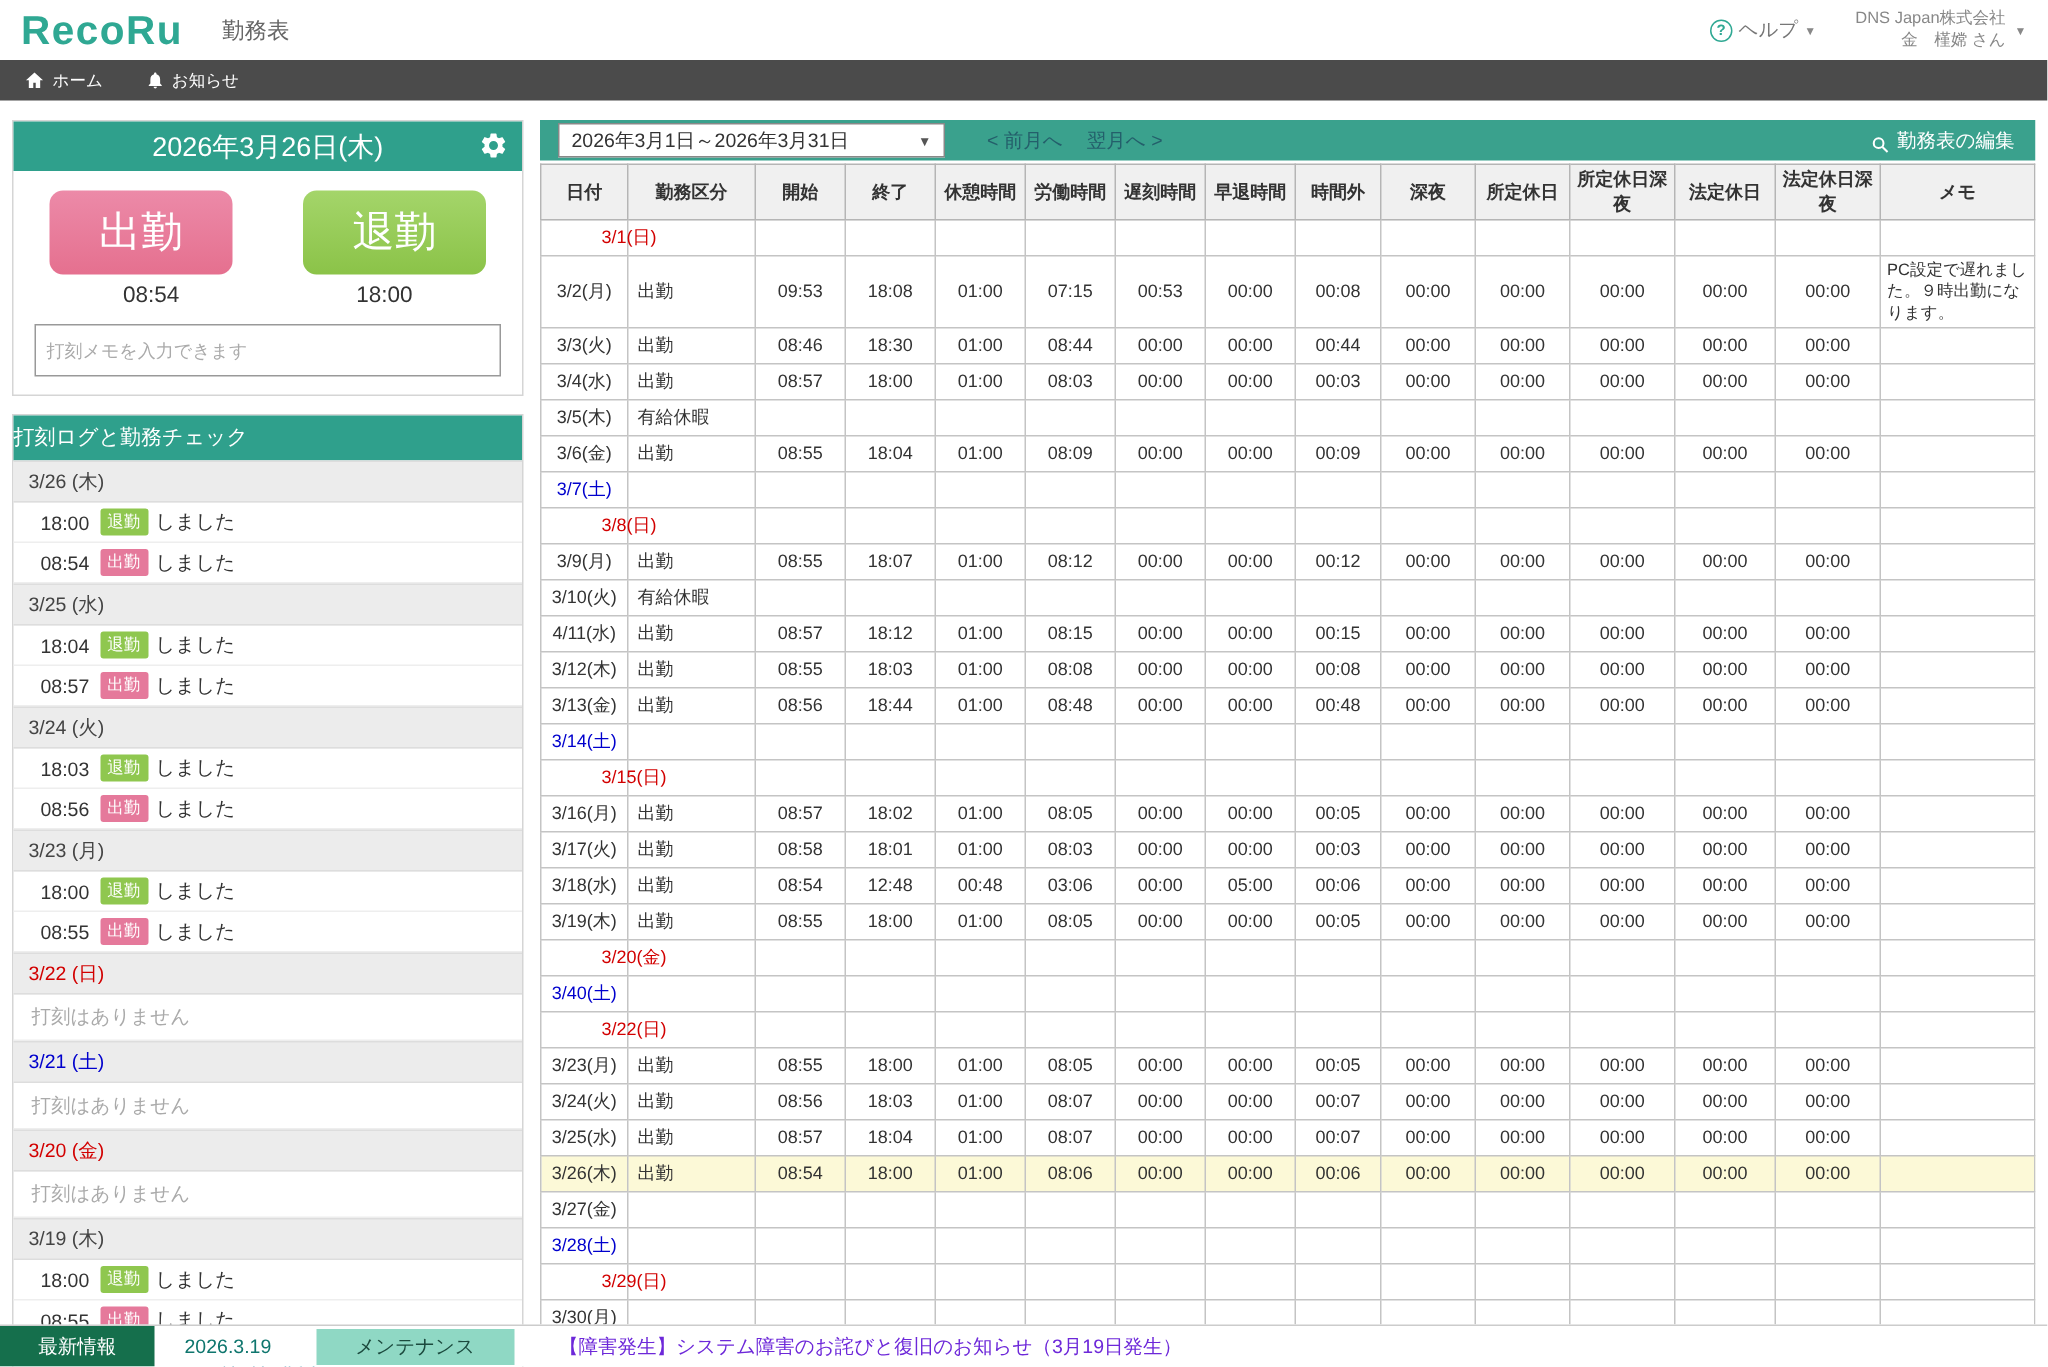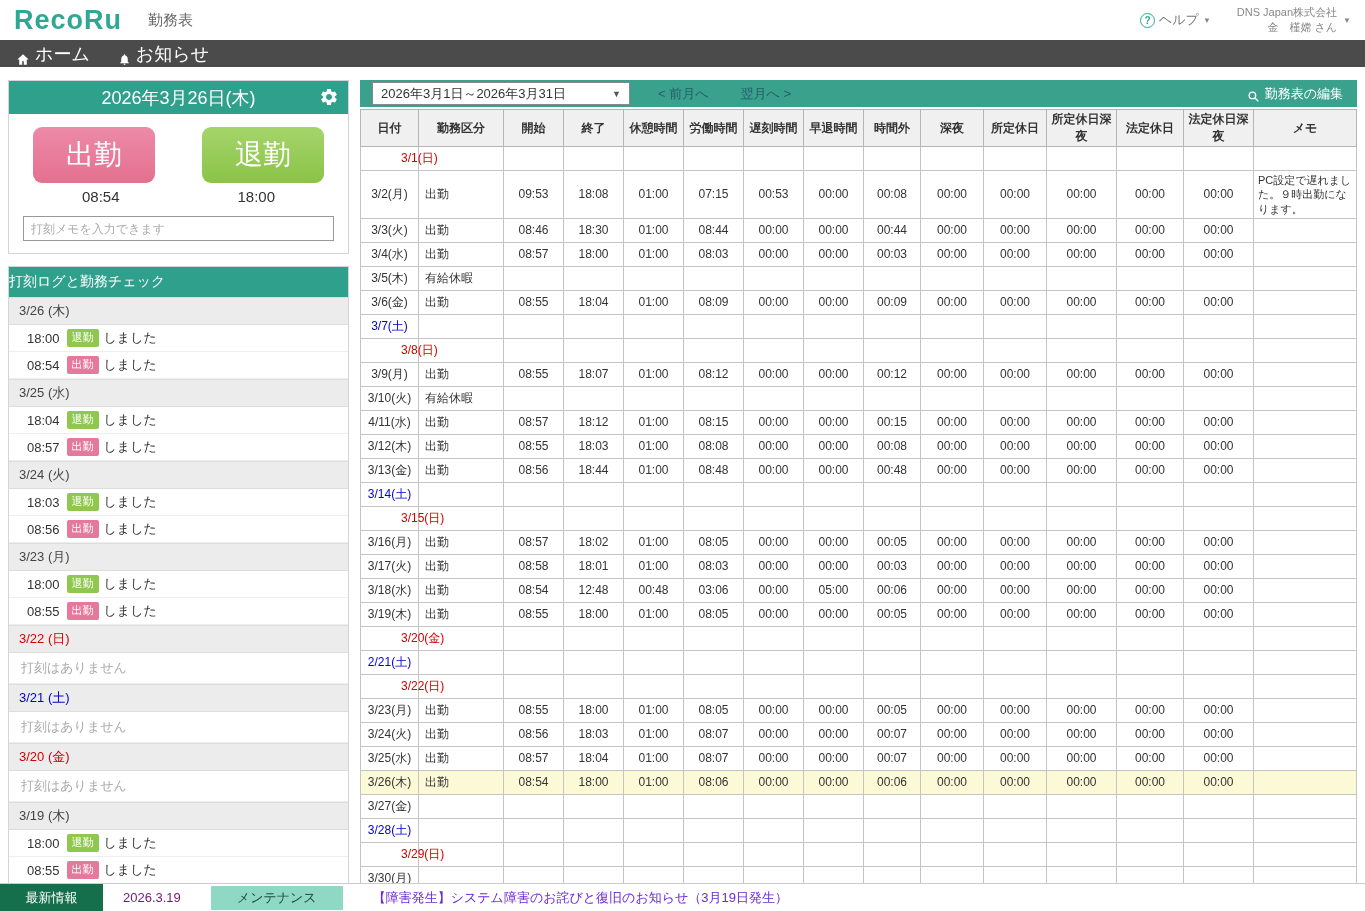--- a/index.html
+++ b/index.html
@@ -16,38 +16,38 @@
   .header-right { margin-left:auto; display:flex; align-items:center; gap:26px; }
   .help-menu { display:flex; align-items:center; gap:4px; color:#777; font-size:13px; cursor:pointer; }
   .help-icon { width:15px; height:15px; border:1.5px solid #2fa893; color:#2fa893; border-radius:50%;
     display:inline-flex; align-items:center; justify-content:center; font-size:10px; font-weight:bold; }
   .caret { font-size:8px; color:#888; }
   .user-menu { display:flex; align-items:center; gap:6px; cursor:pointer; }
   .user-block { text-align:right; font-size:11px; color:#888; line-height:1.35; }
 
   
   .main-nav { height:27px; background:#4b4b4b; display:flex; align-items:center; gap:28px; padding:0 16px; }
-  .nav-item { display:flex; align-items:flex-end; gap:5px; color:#fff; font-size:18px; cursor:pointer; }
+  .nav-item { display:flex; align-items:center; gap:5px; color:#fff; font-size:11px; cursor:pointer; }
 
   
   .left-panel { position:absolute; left:8px; top:80px; width:341px; }
   .card { border:1px solid #d5d5d5; background:#fff; }
   .card + .card { margin-top:12px; }
   .card-header { background:#2fa08c; color:#fff; height:33px; display:flex; align-items:center;
     justify-content:center; font-size:18px; position:relative; }
   .gear-btn { position:absolute; right:9px; top:6px; cursor:pointer; }
   .punch-area { padding:13px 14px 12px; }
   .punch-buttons { display:flex; justify-content:space-between; padding:0 10px; }
   .punch-btn { width:122px; height:56px; border:none; border-radius:9px; color:#fff;
     font-size:28px; font-family:inherit; cursor:pointer; }
   .punch-btn.in  { background:linear-gradient(#ec8aa8,#e5708f); }
   .punch-btn.out { background:linear-gradient(#a4d56a,#8bc348); }
   .punch-times { display:flex; margin-top:5px; }
   .punch-times div { flex:1; text-align:center; font-size:15px; color:#333; }
-  .memo-input { width:100%; margin-top:11px; height:25px; border:1px solid #999; padding:0 7px;
+  .memo-input { width:100%; margin-top:11px; height:35px; border:1px solid #999; padding:0 7px;
     font-size:12px; font-family:inherit; color:#333; }
   .memo-input::placeholder { color:#aaa; }
 
   .log-header { background:#2fa08c; color:#fff; height:30px; display:flex; align-items:center;
     font-size:14px; }
   .log-date { background:#ececec; padding:4px 10px; font-size:13px; color:#444;
     border-top:1px solid #ddd; border-bottom:1px solid #ddd; }
   .log-date.red { color:#d20000; } .log-date.blue { color:#0000cd; }
   .log-entry { display:flex; align-items:center; padding:4px 10px 4px 18px; font-size:13px;
     border-bottom:1px solid #eee; }
@@ -58,21 +58,21 @@
   .log-empty { color:#aaa; padding:6px 12px; font-size:13px; border-bottom:1px solid #eee; }
   .more-link { text-align:center; padding:6px 0 7px; color:#3187a2; font-size:13px; cursor:pointer; }
 
   
   .main-area { position:absolute; left:360px; top:80px; width:997px; height:803px; overflow:hidden; }
   .toolbar { background:#3aa18d; height:27px; display:flex; align-items:center; padding:0 6px; }
   .period-select { background:#fff; border:1px solid #888; height:23px; width:258px; display:flex;
     align-items:center; justify-content:space-between; padding:0 8px; font-size:13px;
     margin-left:6px; cursor:pointer; }
   .select-arrow { font-size:9px; color:#555; }
-  .month-links { margin-left:28px; display:flex; gap:32px; color:#245f6b; font-size:13px; }
+  .month-links { margin-left:28px; display:flex; gap:16px; color:#245f6b; font-size:13px; }
   .month-links span { cursor:pointer; }
   .edit-btn { margin-left:auto; display:flex; align-items:flex-end; gap:5px; color:#fff;
     font-size:13px; padding-right:8px; cursor:pointer; }
 
   table { width:100%; border-collapse:collapse; table-layout:fixed; margin-top:2px; }
   th { background:#f0f0f0; border:1px solid #b5b5b5; height:23px; font-size:12px; font-weight:bold;
     color:#333; padding:1px; }
   td { border:1px solid #c4c4c4; height:24px; padding:1px 4px; font-size:12px; text-align:center; }
   td.date-cell { text-align:center; }
   td.date-cell.red { color:#d20000;padding-left:40px; } td.date-cell.blue { color:#0000cd; }
@@ -82,21 +82,21 @@
 
   .c0{width:58px}.c1{width:85px}.c2{width:60px}.c3{width:60px}.c4{width:60px}.c5{width:60px}
   .c6{width:60px}.c7{width:60px}.c8{width:57px}.c9{width:63px}.c10{width:63px}.c11{width:70px}
   .c12{width:67px}.c13{width:70px}.c14{width:auto}
 
   
   .app-footer { position:absolute; left:0; right:0; bottom:0; height:28px; background:#fff;
     border-top:1px solid #ccc; display:flex; align-items:center; }
   .footer-label { background:#156f4c; color:#fff; width:103px; height:100%; display:flex;
     align-items:center; justify-content:center; font-size:13px; }
-  .footer-date { margin-left:20px; font-size:13px; color:#701a75; }
+  .footer-date { margin-left:20px; font-size:13px; color:#0f766e; }
   .footer-tag { margin-left:30px; background:#8fd8c4; color:#1c4a3e; padding:3px 26px; font-size:13px; }
   .footer-link { margin-left:30px; color:#6d28d9; font-size:13px; cursor:pointer; }
 </style>
 </head>
 <body>
 
 <div class="app-header">
   <div class="logo">RecoRu</div>
   <div class="app-title">勤務表</div>
   <div class="header-right">
@@ -613,21 +613,21 @@
           <td class="num-cell"></td>
           <td class="num-cell"></td>
           <td class="num-cell"></td>
           <td class="num-cell"></td>
           <td class="num-cell"></td>
           <td class="num-cell"></td>
           <td class="num-cell"></td>
           <td class="memo-cell"></td>
         </tr>
         <tr>
-          <td class="date-cell blue">2/21(土)</td>
+          <td class="date-cell blue">3/40(土)</td>
           <td class="kubun-cell"></td>
           <td class="num-cell"></td>
           <td class="num-cell"></td>
           <td class="num-cell"></td>
           <td class="num-cell"></td>
           <td class="num-cell"></td>
           <td class="num-cell"></td>
           <td class="num-cell"></td>
           <td class="num-cell"></td>
           <td class="num-cell"></td>

